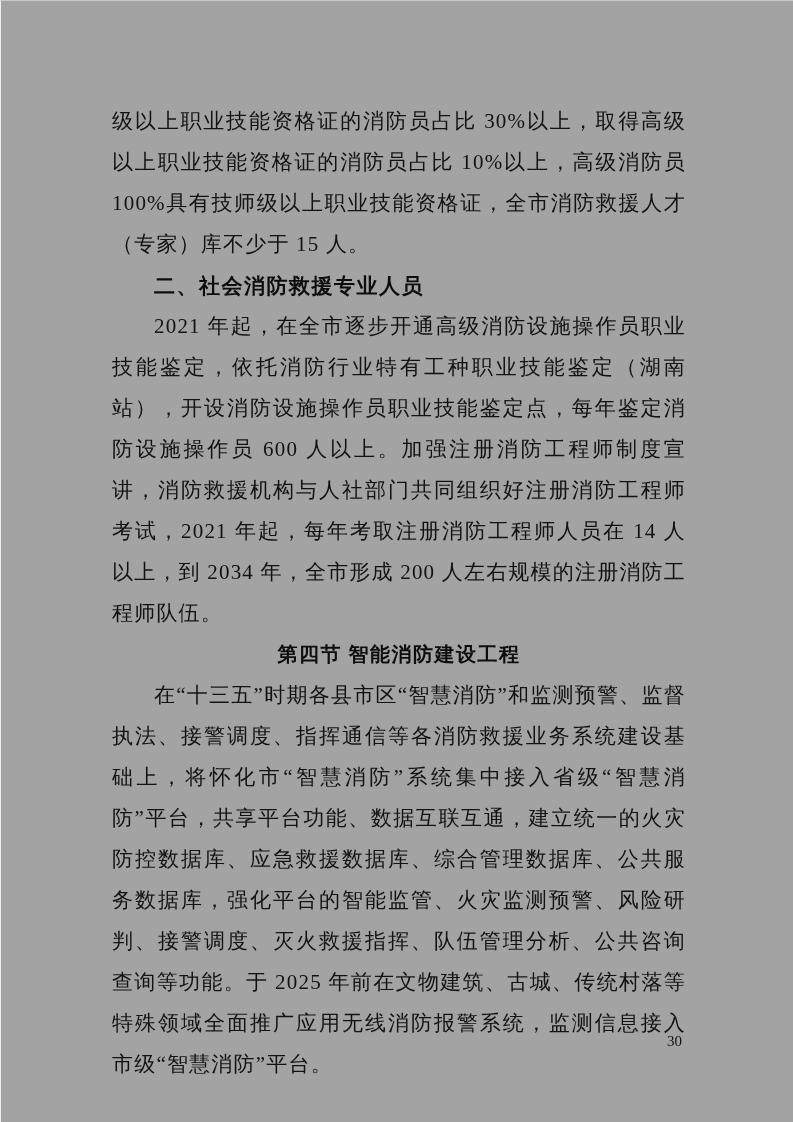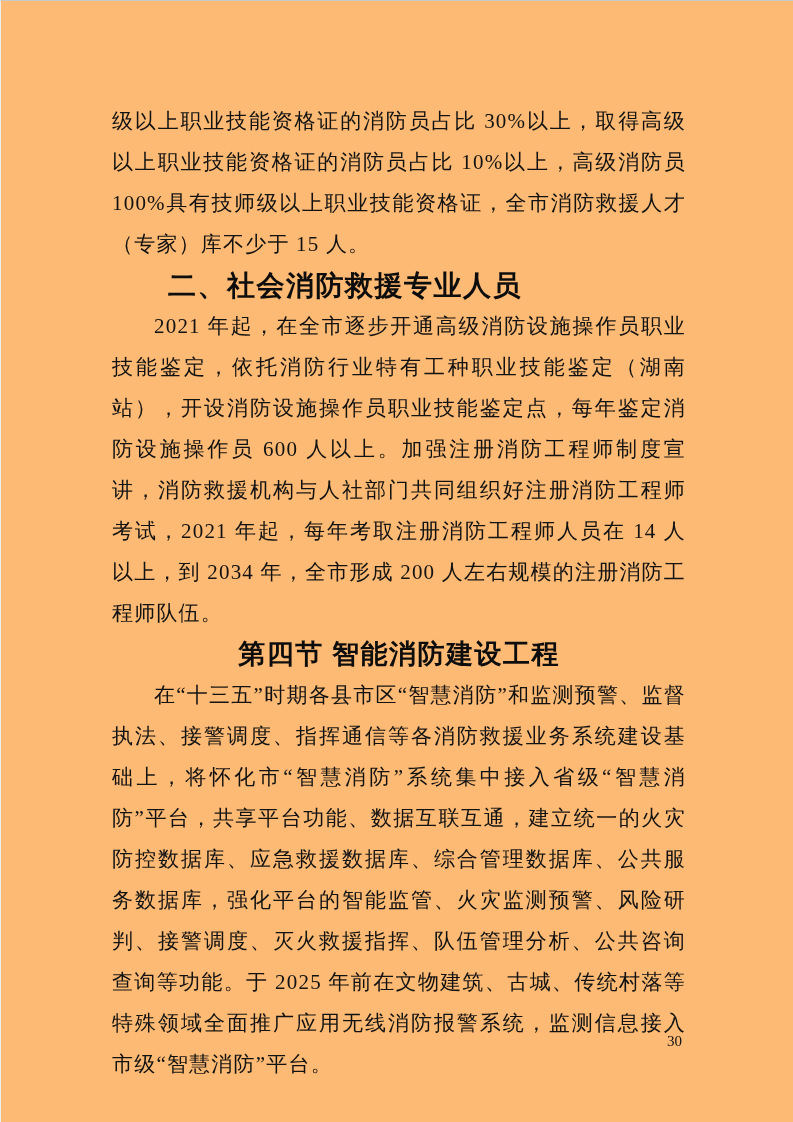--- a/index.html
+++ b/index.html
@@ -4,21 +4,21 @@
 <style>
   html, body {
     margin: 0;
     padding: 0;
     background: #ffffff;
   }
   .page {
     position: relative;
     width: 793px;
     height: 1122px;
-    background: #fdba74;
+    background: #a3a3a3;
     box-sizing: border-box;
     border-top: 1px solid #c9c9c9;
     border-left: 1px solid #ededed;
     overflow: hidden;
     color: #121212;
   }
   .text-col {
     position: absolute;
     left: 111px;
     top: 100px;
@@ -34,32 +34,32 @@
     text-align-last: left;
     color: #121212;
   }
   .para.indent {
     text-indent: 2em;
   }
   .sub-heading {
     margin: 0;
     font-family: "Liberation Sans", "DejaVu Sans", sans-serif;
     font-weight: bold;
-    font-size: 28px;
+    font-size: 21px;
     line-height: 41px;
     letter-spacing: 1.5px;
     text-indent: 2em;
     color: #0d0d0d;
     white-space: nowrap;
   }
   .section-heading {
     margin: 0;
     font-family: "Liberation Serif", "DejaVu Serif", serif;
     font-weight: bold;
-    font-size: 27px;
+    font-size: 20px;
     line-height: 41px;
     letter-spacing: 1.5px;
     text-align: center;
     color: #0d0d0d;
   }
   .page-number {
     position: absolute;
     top: 1032px;
     right: 111px;
     font-family: Liberation Serif, serif;

